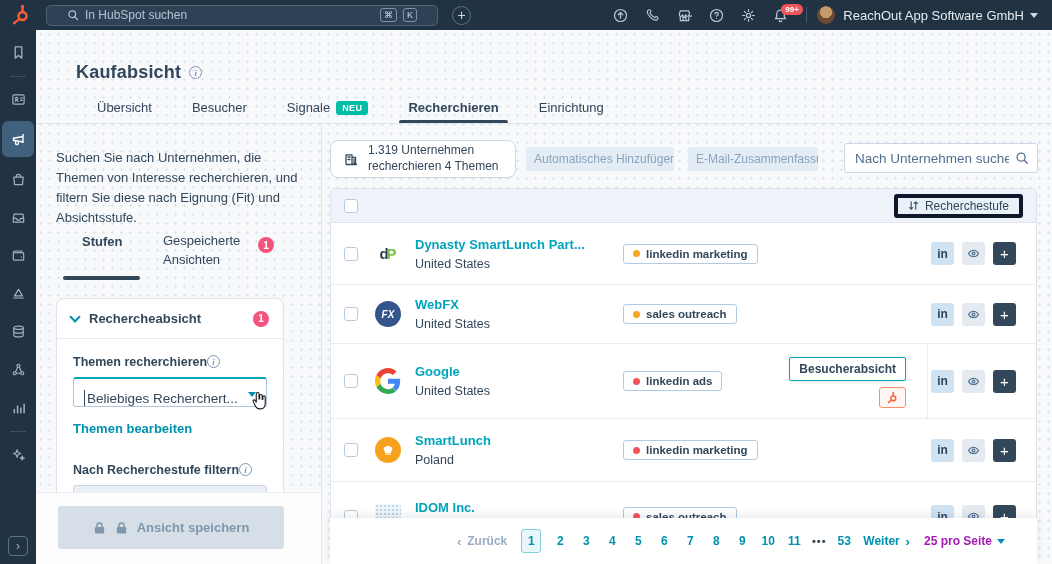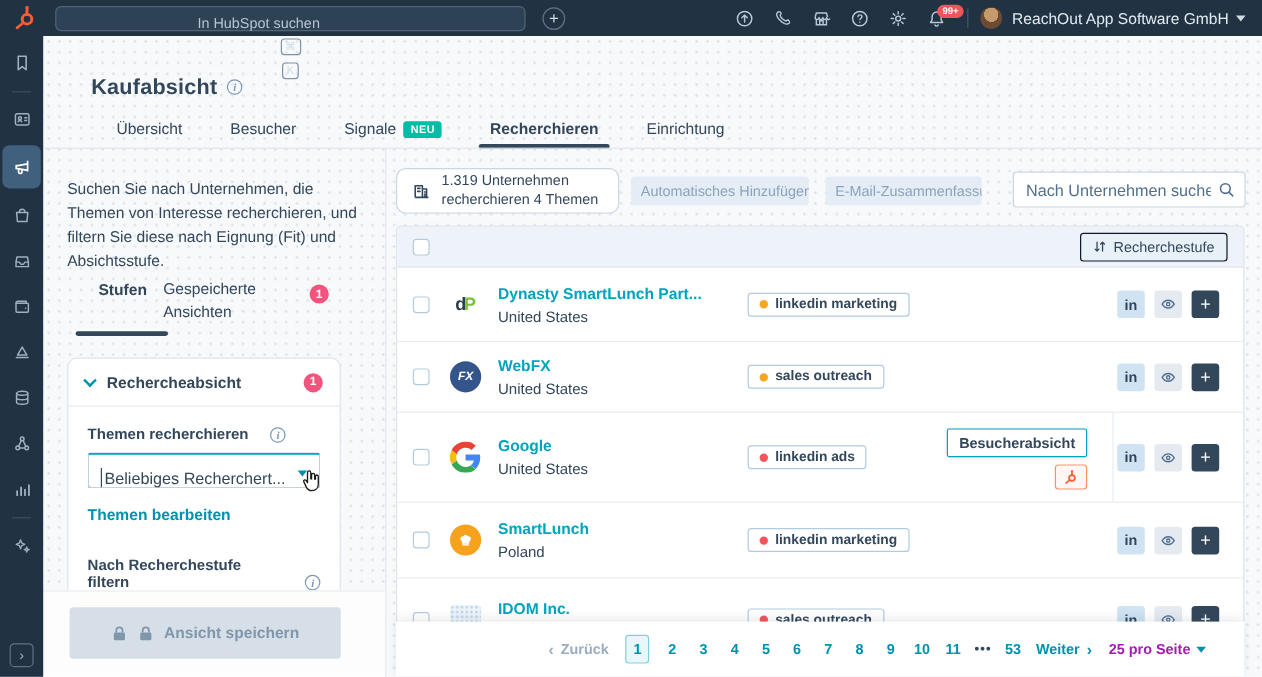--- a/index.html
+++ b/index.html
@@ -6,21 +6,21 @@
   html,body { width:1052px; height:564px; overflow:hidden;
     font-family:"Liberation Sans", sans-serif; background:#fff; }
 
   
   .topnav { position:absolute; top:0; left:0; width:1052px; height:30px;
     background:#213343; display:flex; align-items:center; z-index:50; }
   .hs-logo { margin-left:10px; width:22px; height:22px; flex:0 0 auto; }
   .nav-search { margin-left:14px; width:392px; height:21px; background:#2e4256;
     border:1px solid #4f impossible; }
   .nav-search { border:1px solid #516379; border-radius:5px; display:flex; align-items:center;
-    padding:0 6px; gap:6px;flex-direction:column; }
+    padding:0 20px; gap:6px; }
   .nav-search input { flex:1; background:transparent; border:none; outline:none;
     font-size:12px; color:#dfe7ee; font-family:inherit; }
   .nav-search input::placeholder { color:#b5c4d2; }
   .kbd { border:1px solid #7e93a8; border-radius:3px; color:#cfdae4; font-size:9px;
     padding:0px 3px; line-height:12px; height:14px; display:flex; align-items:center; }
   .nav-add { width:19px; height:19px; border:1px solid #5d7289; border-radius:50%;
     color:#cfdae4; font-size:14px; line-height:17px; text-align:center; margin-left:14px; }
   .nav-right { margin-left:auto; display:flex; align-items:center; gap:0; }
   .nav-ic { width:32px; height:26px; display:flex; align-items:center; justify-content:center;
     color:#b9c8d6; position:relative; }
@@ -65,38 +65,38 @@
     padding:2px 6px; border-radius:3px; letter-spacing:.4px; }
   .main-divider { position:absolute; left:0; right:0; top:93px; height:1px; background:#e0e6ed; }
 
   
   .panel { position:absolute; left:0; top:94px; width:286px; height:440px;
     border-right:1px solid #e0e6ed; }
   .panel-desc { position:absolute; left:20px; top:24px; width:250px;
     font-size:13px; line-height:1.55; color:#33475b; }
   .ptab-filter { position:absolute; left:46px; top:110px; font-size:13px;
     font-weight:bold; color:#33475b; }
-  .ptab-saved { position:absolute; left:100px; top:108px; width:92px; font-size:13px;
+  .ptab-saved { position:absolute; left:127px; top:108px; width:92px; font-size:13px;
     color:#33475b; line-height:1.45; }
   .pink-badge { background:#f2547d; color:#fff; width:16px; height:16px; border-radius:50%;
     font-size:10px; font-weight:bold; display:flex; align-items:center; justify-content:center; }
   .ptab-badge { position:absolute; left:222px; top:113px; }
   .ptab-underline { position:absolute; left:27px; top:152px; width:77px; height:4px;
     background:#33475b; border-radius:3px; }
 
   .card { position:absolute; left:20px; top:174px; width:228px; background:#fff;
     border:1px solid #dfe3eb; border-radius:8px; }
   .card-head { height:40px; display:flex; align-items:center; padding:0 14px;
     border-bottom:1px solid #e6ebf1; gap:10px; }
   .chev { width:8px; height:8px; border-right:2px solid #0091ae; border-bottom:2px solid #0091ae;
     transform:rotate(45deg); margin-top:-3px; }
   .card-title { font-size:13px; font-weight:bold; color:#33475b; flex:1; }
   .card-body { padding:16px 16px 20px 16px; }
   .fld-label { font-size:12.5px; font-weight:bold; color:#33475b; display:flex;
-    align-items:flex-end; gap:18px; }
+    align-items:flex-start; gap:0; }
   .select { margin-top:8px; height:30px; border:1px solid #cbd6e2; border-radius:3px;
     display:flex; align-items:flex-end; padding:0 10px; font-size:13.5px; color:#33475b;
     position:relative; background:#fff; }
   .select.focused { border-color:#afc4d6; border-top:2px solid #00a4bd; }
   .select .ibeam { width:1px; height:16px; background:#33475b; margin-right:2px; }
   .sel-caret { position:absolute; right:10px; top:13px; width:0; height:0;
     border-left:4.5px solid transparent; border-right:4.5px solid transparent;
     border-top:5.5px solid #0091ae; }
   .select.grey { background:#eaf0f6; }
   .link { margin-top:14px; font-size:13px; font-weight:bold; color:#0091ae; display:inline-block; }
@@ -127,21 +127,21 @@
   .tbl-search input { flex:1; border:none; outline:none; font-size:13.5px; color:#33475b;
     font-family:inherit; min-width:0; background:transparent; }
   .tbl-search input::placeholder { color:#516f90; }
 
   
   .table { position:absolute; left:8px; top:64px; width:707px; height:376px;
     background:#fff; border:1px solid #dfe3eb; border-radius:4px 4px 0 0; overflow:hidden; }
   .thead { height:34px; background:#eef3f9; border-bottom:1px solid #dfe3eb;
     display:flex; align-items:center; padding:0 13px; }
   .checkbox { width:14px; height:14px; border:1px solid #b7cbdc; border-radius:3px; background:#fff; }
-  .sort-btn { margin-left:auto; height:24px; background:#e8f1f8; border:1px solid #0f172a;
+  .sort-btn { margin-left:auto; height:24px; background:#e8f1f8; border:4px solid #0f172a;
     border-radius:3px; display:flex; align-items:center; gap:6px; padding:0 10px;
     font-size:12px; color:#33475b; }
   .row { display:flex; align-items:center; border-bottom:1px solid #e8edf2;
     padding:0 13px; position:relative; }
   .row .logo { width:26px; height:26px; margin-left:17px; flex:0 0 auto;
     display:flex; align-items:center; justify-content:center; }
   .row .who { margin-left:14px; width:128px; }
   .cname { font-size:13px; font-weight:bold; color:#00a4bd; white-space:nowrap; }
   .country { font-size:12.5px; color:#33475b; margin-top:5px; }
   .tag { margin-left:80px; border:1px solid #b0cbe2; border-radius:3px; background:#fff;

